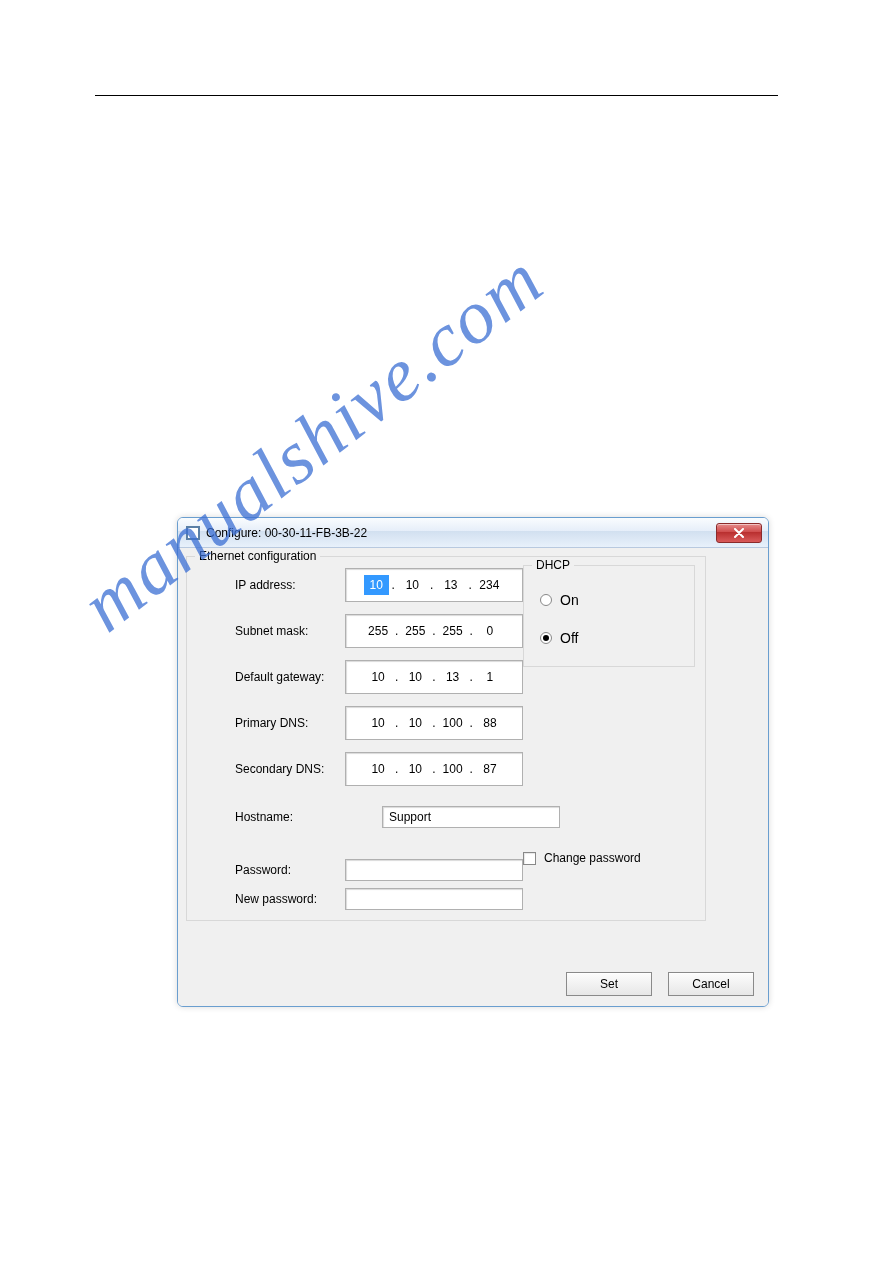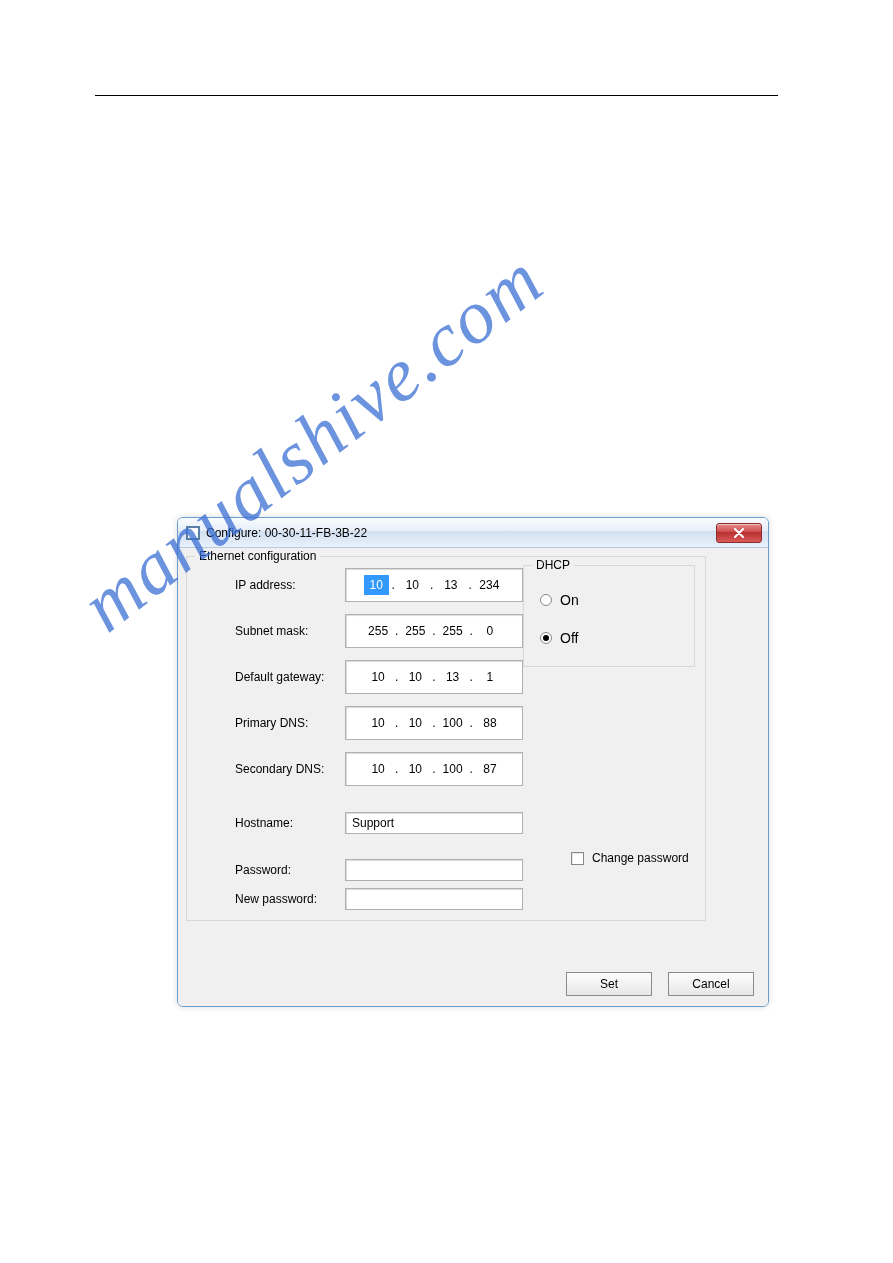--- a/index.html
+++ b/index.html
@@ -195,21 +195,20 @@
     width: 6px; height: 6px;
     background: #000;
     border-radius: 50%;
   }
   .checkbox-row {
     position: absolute;
     display: flex;
     align-items: center;
     gap: 8px;
     font-size: 12px;
-    margin-left: 48px;
   }
   .checkbox {
     width: 13px;
     height: 13px;
     border: 1px solid #888;
     background: #fff;
     box-shadow: inset 1px 1px 1px rgba(0,0,0,0.1);
   }
   .btn-row {
     position: absolute;
@@ -312,21 +311,21 @@
           <span class="ip-oct">10</span>
           <span class="ip-dot">.</span>
           <span class="ip-oct">10</span>
           <span class="ip-dot">.</span>
           <span class="ip-oct">100</span>
           <span class="ip-dot">.</span>
           <span class="ip-oct">87</span>
         </div>
       </div>
 
-      <div class="row" style="top:254px;">
+      <div class="row" style="top:248px;gap:37px;">
         <span class="label">Hostname:</span>
         <input class="text-field" type="text" value="Support" style="">
       </div>
 
       <div class="row" style="top:301px;">
         <span class="label">Password:</span>
         <input class="text-field" type="password" value="" style="">
       </div>
 
       <div class="checkbox-row" style="top:294px; left:336px;">

